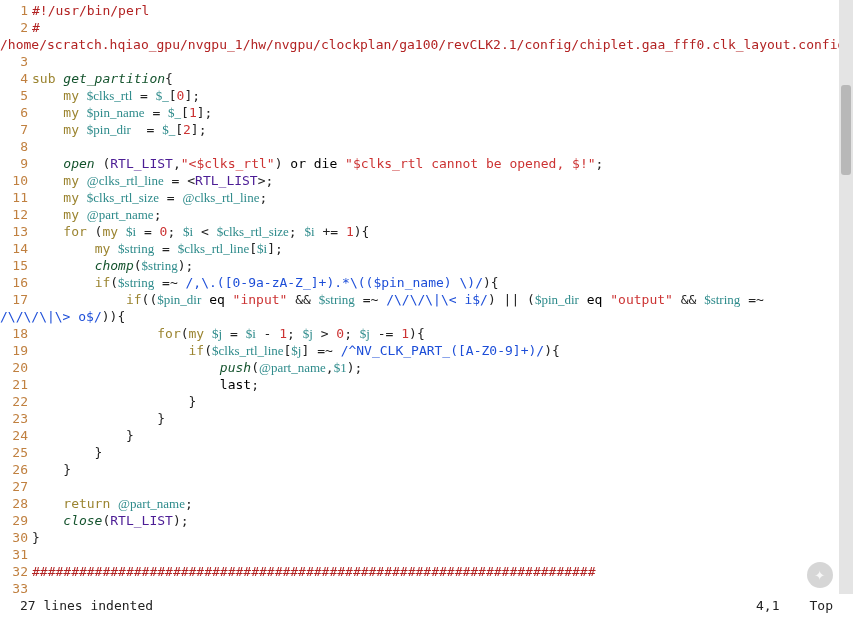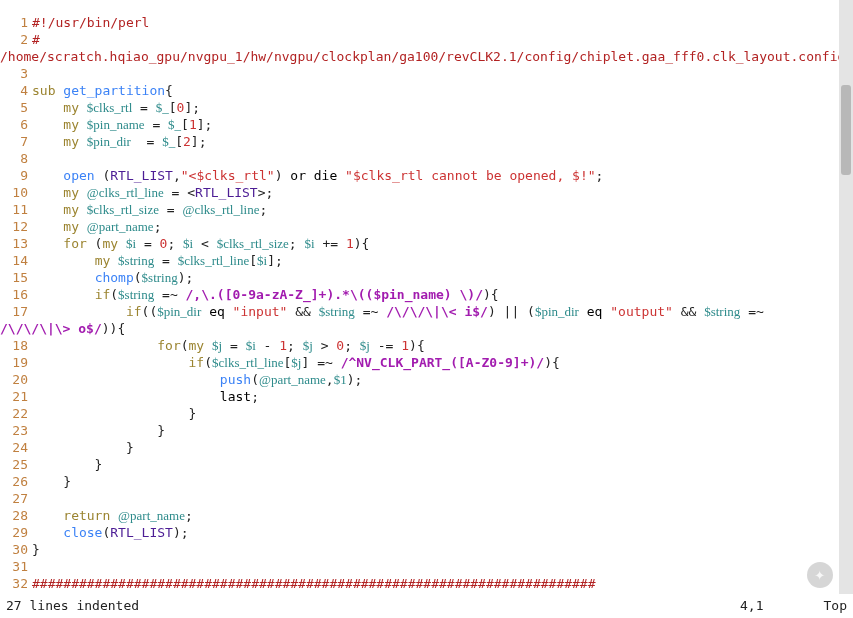--- a/index.html
+++ b/index.html
@@ -21,21 +21,21 @@
   }
   .code-area {
     position: absolute;
     left: 0;
     top: 0;
     right: 14px;
     bottom: 24px;
     overflow: hidden;
     white-space: pre-wrap;
     line-height: 17px;
-    padding-top: 14px;
+    padding-top: 2px;
   }
   .scrollbar {
     position: absolute;
     right: 0;
     top: 0;
     width: 14px;
     bottom: 24px;
     background: #e4e4e4;
   }
   .scrollbar .thumb {
@@ -50,21 +50,21 @@
   .statusbar {
     position: absolute;
     left: 0;
     right: 0;
     bottom: 0;
     height: 24px;
     line-height: 24px;
     background: #ffffff;
     color: #222;
     font-size: 13px;
-    padding: 0 6px;
+    padding: 0 20px;
     display: flex;
     justify-content: space-between;
   }
   .gutter {
     display: inline-block;
     width: 28px;
     text-align: right;
     color: #c08040;
     padding-right: 4px;
     vertical-align: top;
@@ -73,25 +73,25 @@
   .line {
     display: block;
   }
   .code {
     display: inline;
   }
 
   
   .cmt   { color: #b22222; }     
   .kw    { color: #9b8430; text-align: right; }     
-  .fn    { color: #3b82f6; }     
+  .fn    { color: #14532d; font-style: italic; }     
   .var   { color: #2e8b8b; font-family: Liberation Serif, serif; }     
   .str   { color: #cc3333; }     
   .num   { color: #cc3333; }     
-  .re    { color: #a21caf; font-weight: bold; }     
+  .re    { color: #1d4ed8; }     
   .op    { color: #222; }
   .handle{ color: #4c1d95; }
   .hash  { color: #b22222; }
   .word  { color: #000000; }
 
   .watermark {
     position: absolute;
     right: 20px;
     bottom: 30px;
     color: rgba(120,120,120,0.55);
@@ -116,21 +116,21 @@
 <div class="viewport">
 
   <div class="code-area" id="code-area"><span class="line"><span class="gutter">1</span><span class="code"><span class="cmt">#!/usr/bin/perl</span></span></span><span class="line"><span class="gutter">2</span><span class="code"><span class="cmt"># /home/scratch.hqiao_gpu/nvgpu_1/hw/nvgpu/clockplan/ga100/revCLK2.1/config/chiplet.gaa_fff0.clk_layout.config</span></span></span><span class="line"><span class="gutter">3</span><span class="code"></span></span><span class="line"><span class="gutter">4</span><span class="code"><span class="kw">sub </span><span class="fn">get_partition</span><span class="op">{</span></span></span><span class="line"><span class="gutter">5</span><span class="code"><span class="op">    </span><span class="kw">my</span><span class="op"> </span><span class="var">$clks_rtl</span><span class="op"> = </span><span class="var">$_</span><span class="op">[</span><span class="num">0</span><span class="op">];</span></span></span><span class="line"><span class="gutter">6</span><span class="code"><span class="op">    </span><span class="kw">my</span><span class="op"> </span><span class="var">$pin_name</span><span class="op"> = </span><span class="var">$_</span><span class="op">[</span><span class="num">1</span><span class="op">];</span></span></span><span class="line"><span class="gutter">7</span><span class="code"><span class="op">    </span><span class="kw">my</span><span class="op"> </span><span class="var">$pin_dir</span><span class="op">  = </span><span class="var">$_</span><span class="op">[</span><span class="num">2</span><span class="op">];</span></span></span><span class="line"><span class="gutter">8</span><span class="code"></span></span><span class="line"><span class="gutter">9</span><span class="code"><span class="op">    </span><span class="fn">open</span><span class="op"> (</span><span class="handle">RTL_LIST</span><span class="op">,</span><span class="str">"&lt;$clks_rtl"</span><span class="op">) </span><span class="word">or</span><span class="op"> </span><span class="word">die</span><span class="op"> </span><span class="str">"$clks_rtl cannot be opened, $!"</span><span class="op">;</span></span></span><span class="line"><span class="gutter">10</span><span class="code"><span class="op">    </span><span class="kw">my</span><span class="op"> </span><span class="var">@clks_rtl_line</span><span class="op"> = &lt;</span><span class="handle">RTL_LIST</span><span class="op">&gt;;</span></span></span><span class="line"><span class="gutter">11</span><span class="code"><span class="op">    </span><span class="kw">my</span><span class="op"> </span><span class="var">$clks_rtl_size</span><span class="op"> = </span><span class="var">@clks_rtl_line</span><span class="op">;</span></span></span><span class="line"><span class="gutter">12</span><span class="code"><span class="op">    </span><span class="kw">my</span><span class="op"> </span><span class="var">@part_name</span><span class="op">;</span></span></span><span class="line"><span class="gutter">13</span><span class="code"><span class="op">    </span><span class="kw">for</span><span class="op"> (</span><span class="kw">my</span><span class="op"> </span><span class="var">$i</span><span class="op"> = </span><span class="num">0</span><span class="op">; </span><span class="var">$i</span><span class="op"> &lt; </span><span class="var">$clks_rtl_size</span><span class="op">; </span><span class="var">$i</span><span class="op"> += </span><span class="num">1</span><span class="op">){</span></span></span><span class="line"><span class="gutter">14</span><span class="code"><span class="op">        </span><span class="kw">my</span><span class="op"> </span><span class="var">$string</span><span class="op"> = </span><span class="var">$clks_rtl_line</span><span class="op">[</span><span class="var">$i</span><span class="op">];</span></span></span><span class="line"><span class="gutter">15</span><span class="code"><span class="op">        </span><span class="fn">chomp</span><span class="op">(</span><span class="var">$string</span><span class="op">);</span></span></span><span class="line"><span class="gutter">16</span><span class="code"><span class="op">        </span><span class="kw">if</span><span class="op">(</span><span class="var">$string</span><span class="op"> =~ </span><span class="re">/,\.([0-9a-zA-Z_]+).*\(($pin_name) \)/</span><span class="op">){</span></span></span><span class="line"><span class="gutter">17</span><span class="code"><span class="op">            </span><span class="kw">if</span><span class="op">((</span><span class="var">$pin_dir</span><span class="op"> </span><span class="word">eq</span><span class="op"> </span><span class="str">"input"</span><span class="op"> &amp;&amp; </span><span class="var">$string</span><span class="op"> =~ </span><span class="re">/\/\/\|\&lt; i$/</span><span class="op">) || (</span><span class="var">$pin_dir</span><span class="op"> </span><span class="word">eq</span><span class="op"> </span><span class="str">"output"</span><span class="op"> &amp;&amp; </span><span class="var">$string</span><span class="op"> =~ </span><span class="re">/\/\/\|\&gt; o$/</span><span class="op">)){</span></span></span><span class="line"><span class="gutter">18</span><span class="code"><span class="op">                </span><span class="kw">for</span><span class="op">(</span><span class="kw">my</span><span class="op"> </span><span class="var">$j</span><span class="op"> = </span><span class="var">$i</span><span class="op"> - </span><span class="num">1</span><span class="op">; </span><span class="var">$j</span><span class="op"> &gt; </span><span class="num">0</span><span class="op">; </span><span class="var">$j</span><span class="op"> -= </span><span class="num">1</span><span class="op">){</span></span></span><span class="line"><span class="gutter">19</span><span class="code"><span class="op">                    </span><span class="kw">if</span><span class="op">(</span><span class="var">$clks_rtl_line</span><span class="op">[</span><span class="var">$j</span><span class="op">] =~ </span><span class="re">/^NV_CLK_PART_([A-Z0-9]+)/</span><span class="op">){</span></span></span><span class="line"><span class="gutter">20</span><span class="code"><span class="op">                        </span><span class="fn">push</span><span class="op">(</span><span class="var">@part_name</span><span class="op">,</span><span class="var">$1</span><span class="op">);</span></span></span><span class="line"><span class="gutter">21</span><span class="code"><span class="op">                        </span><span class="word">last</span><span class="op">;</span></span></span><span class="line"><span class="gutter">22</span><span class="code"><span class="op">                    }</span></span></span><span class="line"><span class="gutter">23</span><span class="code"><span class="op">                }</span></span></span><span class="line"><span class="gutter">24</span><span class="code"><span class="op">            }</span></span></span><span class="line"><span class="gutter">25</span><span class="code"><span class="op">        }</span></span></span><span class="line"><span class="gutter">26</span><span class="code"><span class="op">    }</span></span></span><span class="line"><span class="gutter">27</span><span class="code"></span></span><span class="line"><span class="gutter">28</span><span class="code"><span class="op">    </span><span class="kw">return</span><span class="op"> </span><span class="var">@part_name</span><span class="op">;</span></span></span><span class="line"><span class="gutter">29</span><span class="code"><span class="op">    </span><span class="fn">close</span><span class="op">(</span><span class="handle">RTL_LIST</span><span class="op">);</span></span></span><span class="line"><span class="gutter">30</span><span class="code"><span class="op">}</span></span></span><span class="line"><span class="gutter">31</span><span class="code"></span></span><span class="line"><span class="gutter">32</span><span class="code"><span class="hash">########################################################################</span></span></span><span class="line"><span class="gutter">33</span><span class="code"></span></span></div>
 
   <div class="scrollbar">
     <div class="thumb"></div>
   </div>
 
   <div class="statusbar">
     <span>27 lines indented</span>
-    <span style="display:flex;gap:60px;margin-left:10px;">
+    <span style="display:flex;gap:30px;margin-left:10px;">
       <span>4,1</span>
       <span>Top</span>
     </span>
   </div>
 
   <div class="watermark">
     <span class="circle">✦</span>
   </div>
 
 </div>

